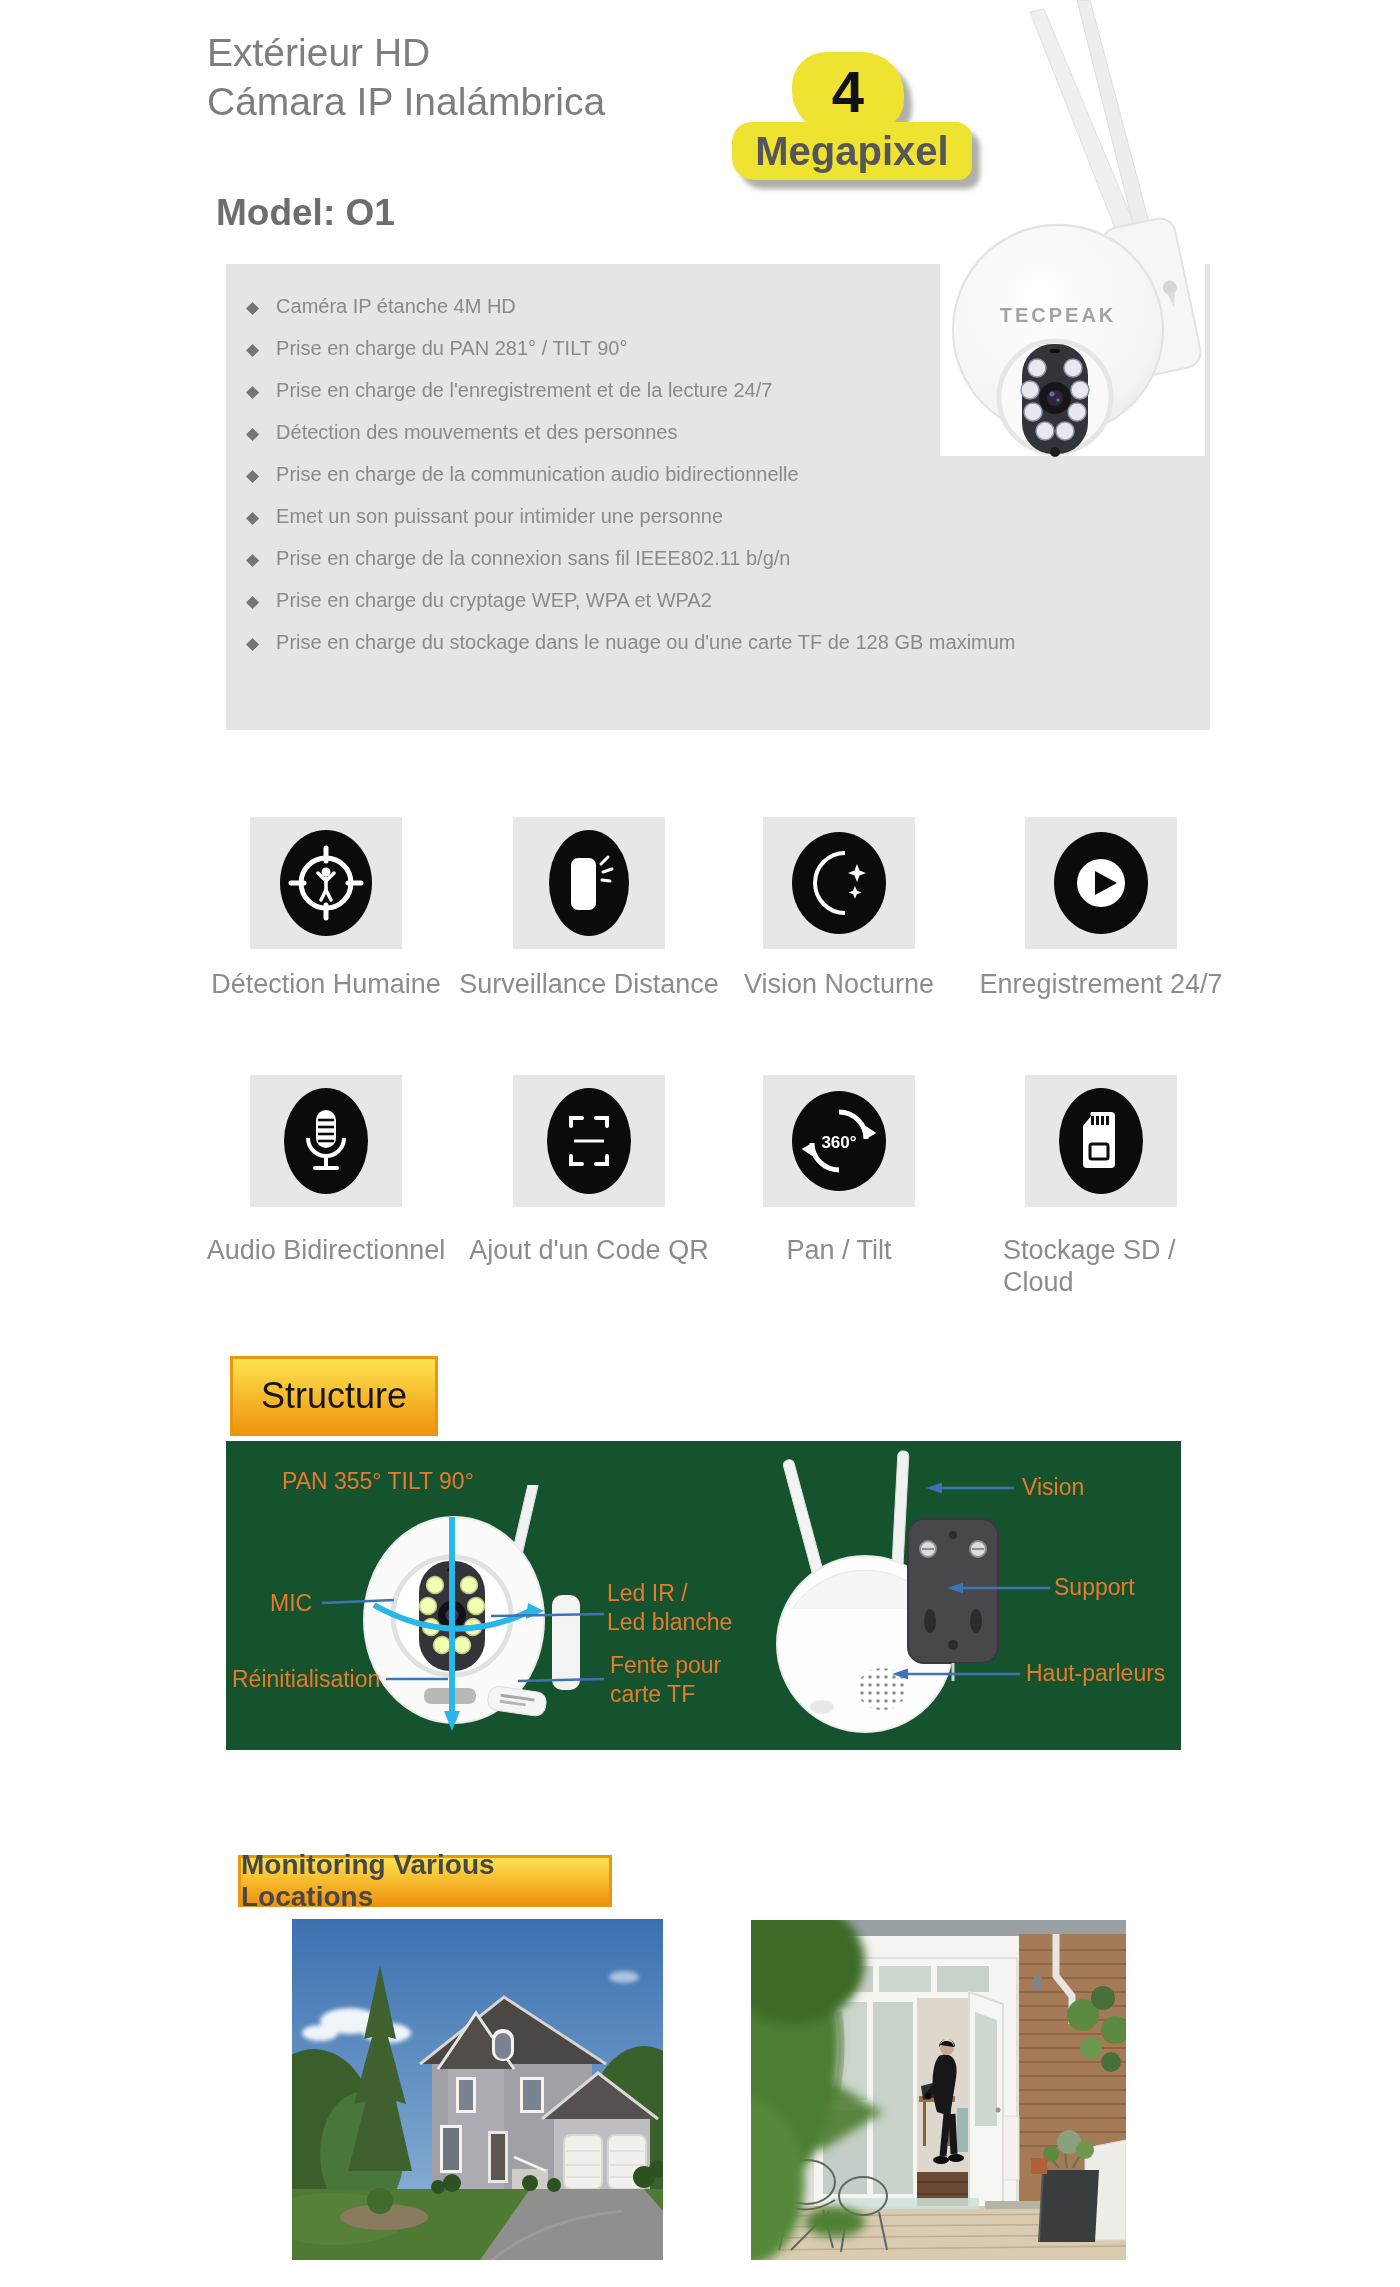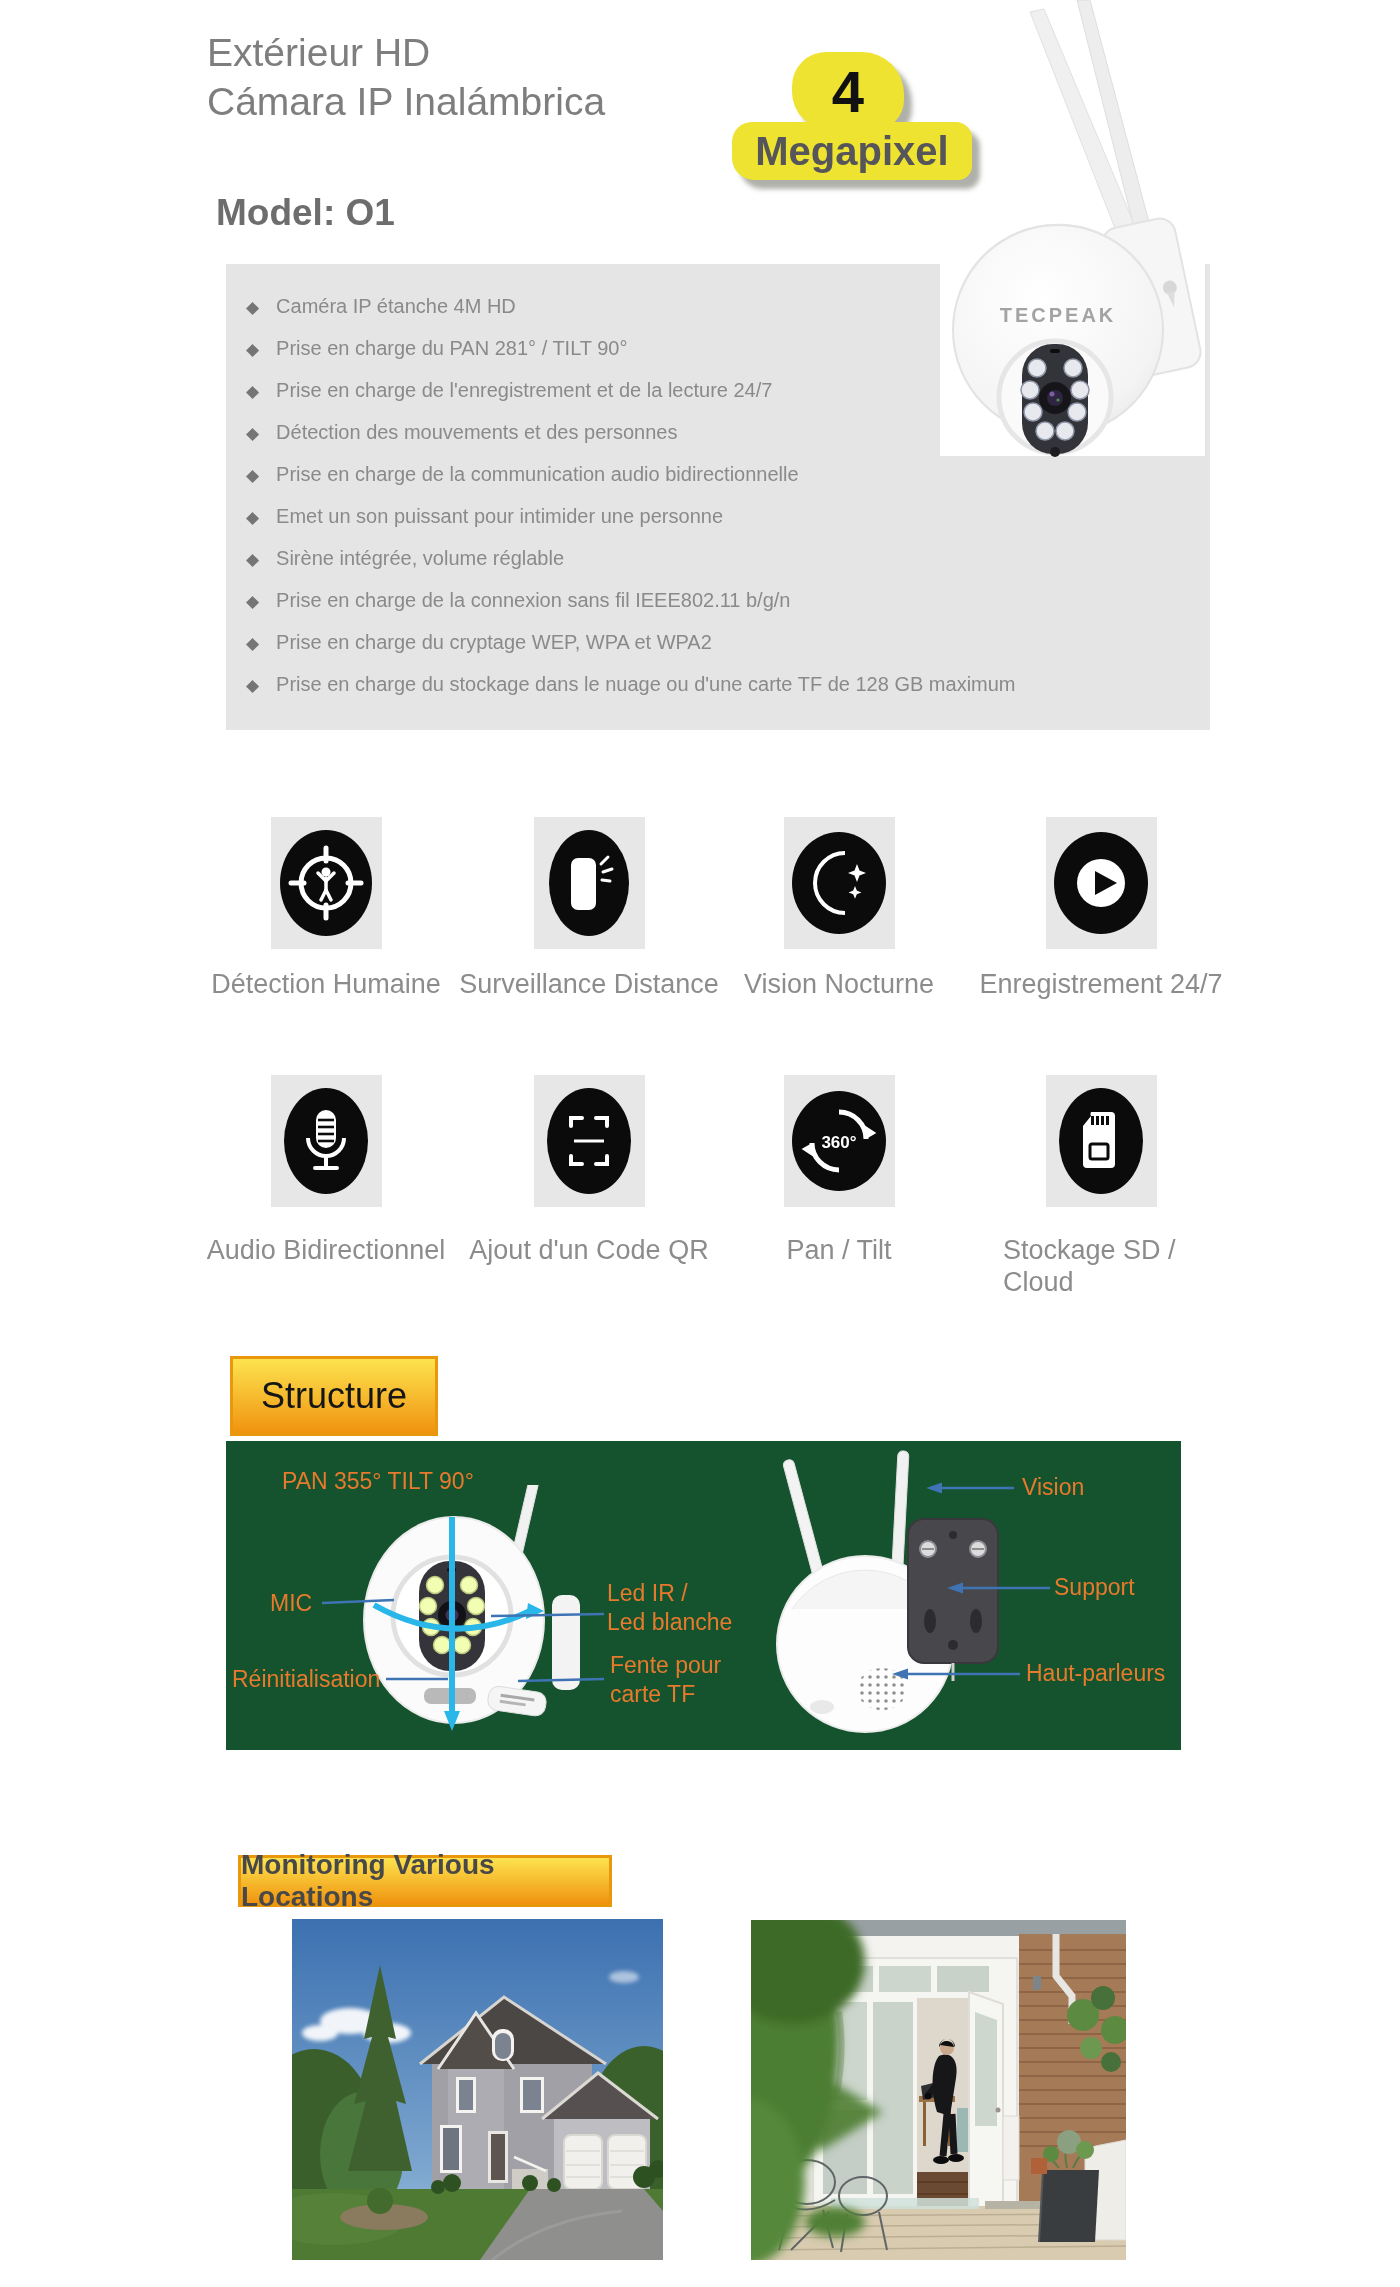--- a/index.html
+++ b/index.html
@@ -20,21 +20,21 @@
   
   .features-box{left:226px;top:264px;width:984px;height:466px;background:#e5e5e5;z-index:1;}
   .features-box ul{list-style:none;margin:0;padding:12px 0 0 20px;}
   .features-box li{height:42px;display:flex;align-items:flex-end;font-size:20px;color:#8a8a8a;}
   .features-box li::before{content:"\25C6";color:#757575;font-size:17px;margin-right:17px;}
   .hero-bg{left:940px;top:264px;width:265px;height:192px;background:#ffffff;z-index:2;}
   .hero{left:880px;top:0px;width:330px;height:470px;z-index:3;}
 
   
   .cell{width:300px;text-align:center;z-index:1;}
-  .tile{width:111px;height:132px;background:#e7e7e7;margin:0 auto;display:flex;align-items:center;justify-content:center;}
+  .tile{width:152px;height:132px;background:#e7e7e7;margin:0 auto;display:flex;align-items:center;justify-content:center;}
   .cap{margin-top:19px;font-size:27px;color:#8c8c8c;line-height:32px;}
   .cell-sd .cap{width:196px;margin-left:52px;text-align:left;margin-top:27px;}
   .row2 .cap{margin-top:27px;}
 
   
   .ribbon{display:flex;align-items:center;justify-content:center;border:3px solid #e9980e;box-sizing:border-box;
           background:linear-gradient(#fde34f,#f0930f);z-index:1;}
   .structure-btn{left:230px;top:1356px;width:208px;height:80px;font-size:36px;color:#161616;}
   .monitor-btn{left:238px;top:1855px;width:374px;height:52px;font-size:28px;font-weight:bold;color:#484848;}
 
@@ -76,23 +76,20 @@
           <span>Prise en charge de l'enregistrement et de la lecture 24/7</span>
         </li>
       <li>
           <span>Détection des mouvements et des personnes</span>
         </li>
       <li>
           <span>Prise en charge de la communication audio bidirectionnelle</span>
         </li>
       <li>
           <span>Emet un son puissant pour intimider une personne</span>
-        </li>
-      <li>
-          <span>Sirène intégrée, volume réglable</span>
         </li>
       <li>
           <span>Prise en charge de la connexion sans fil IEEE802.11 b/g/n</span>
         </li>
       <li>
           <span>Prise en charge du cryptage WEP, WPA et WPA2</span>
         </li>
       <li>
           <span>Prise en charge du stockage dans le nuage ou d'une carte TF de 128 GB maximum</span>
         </li>

